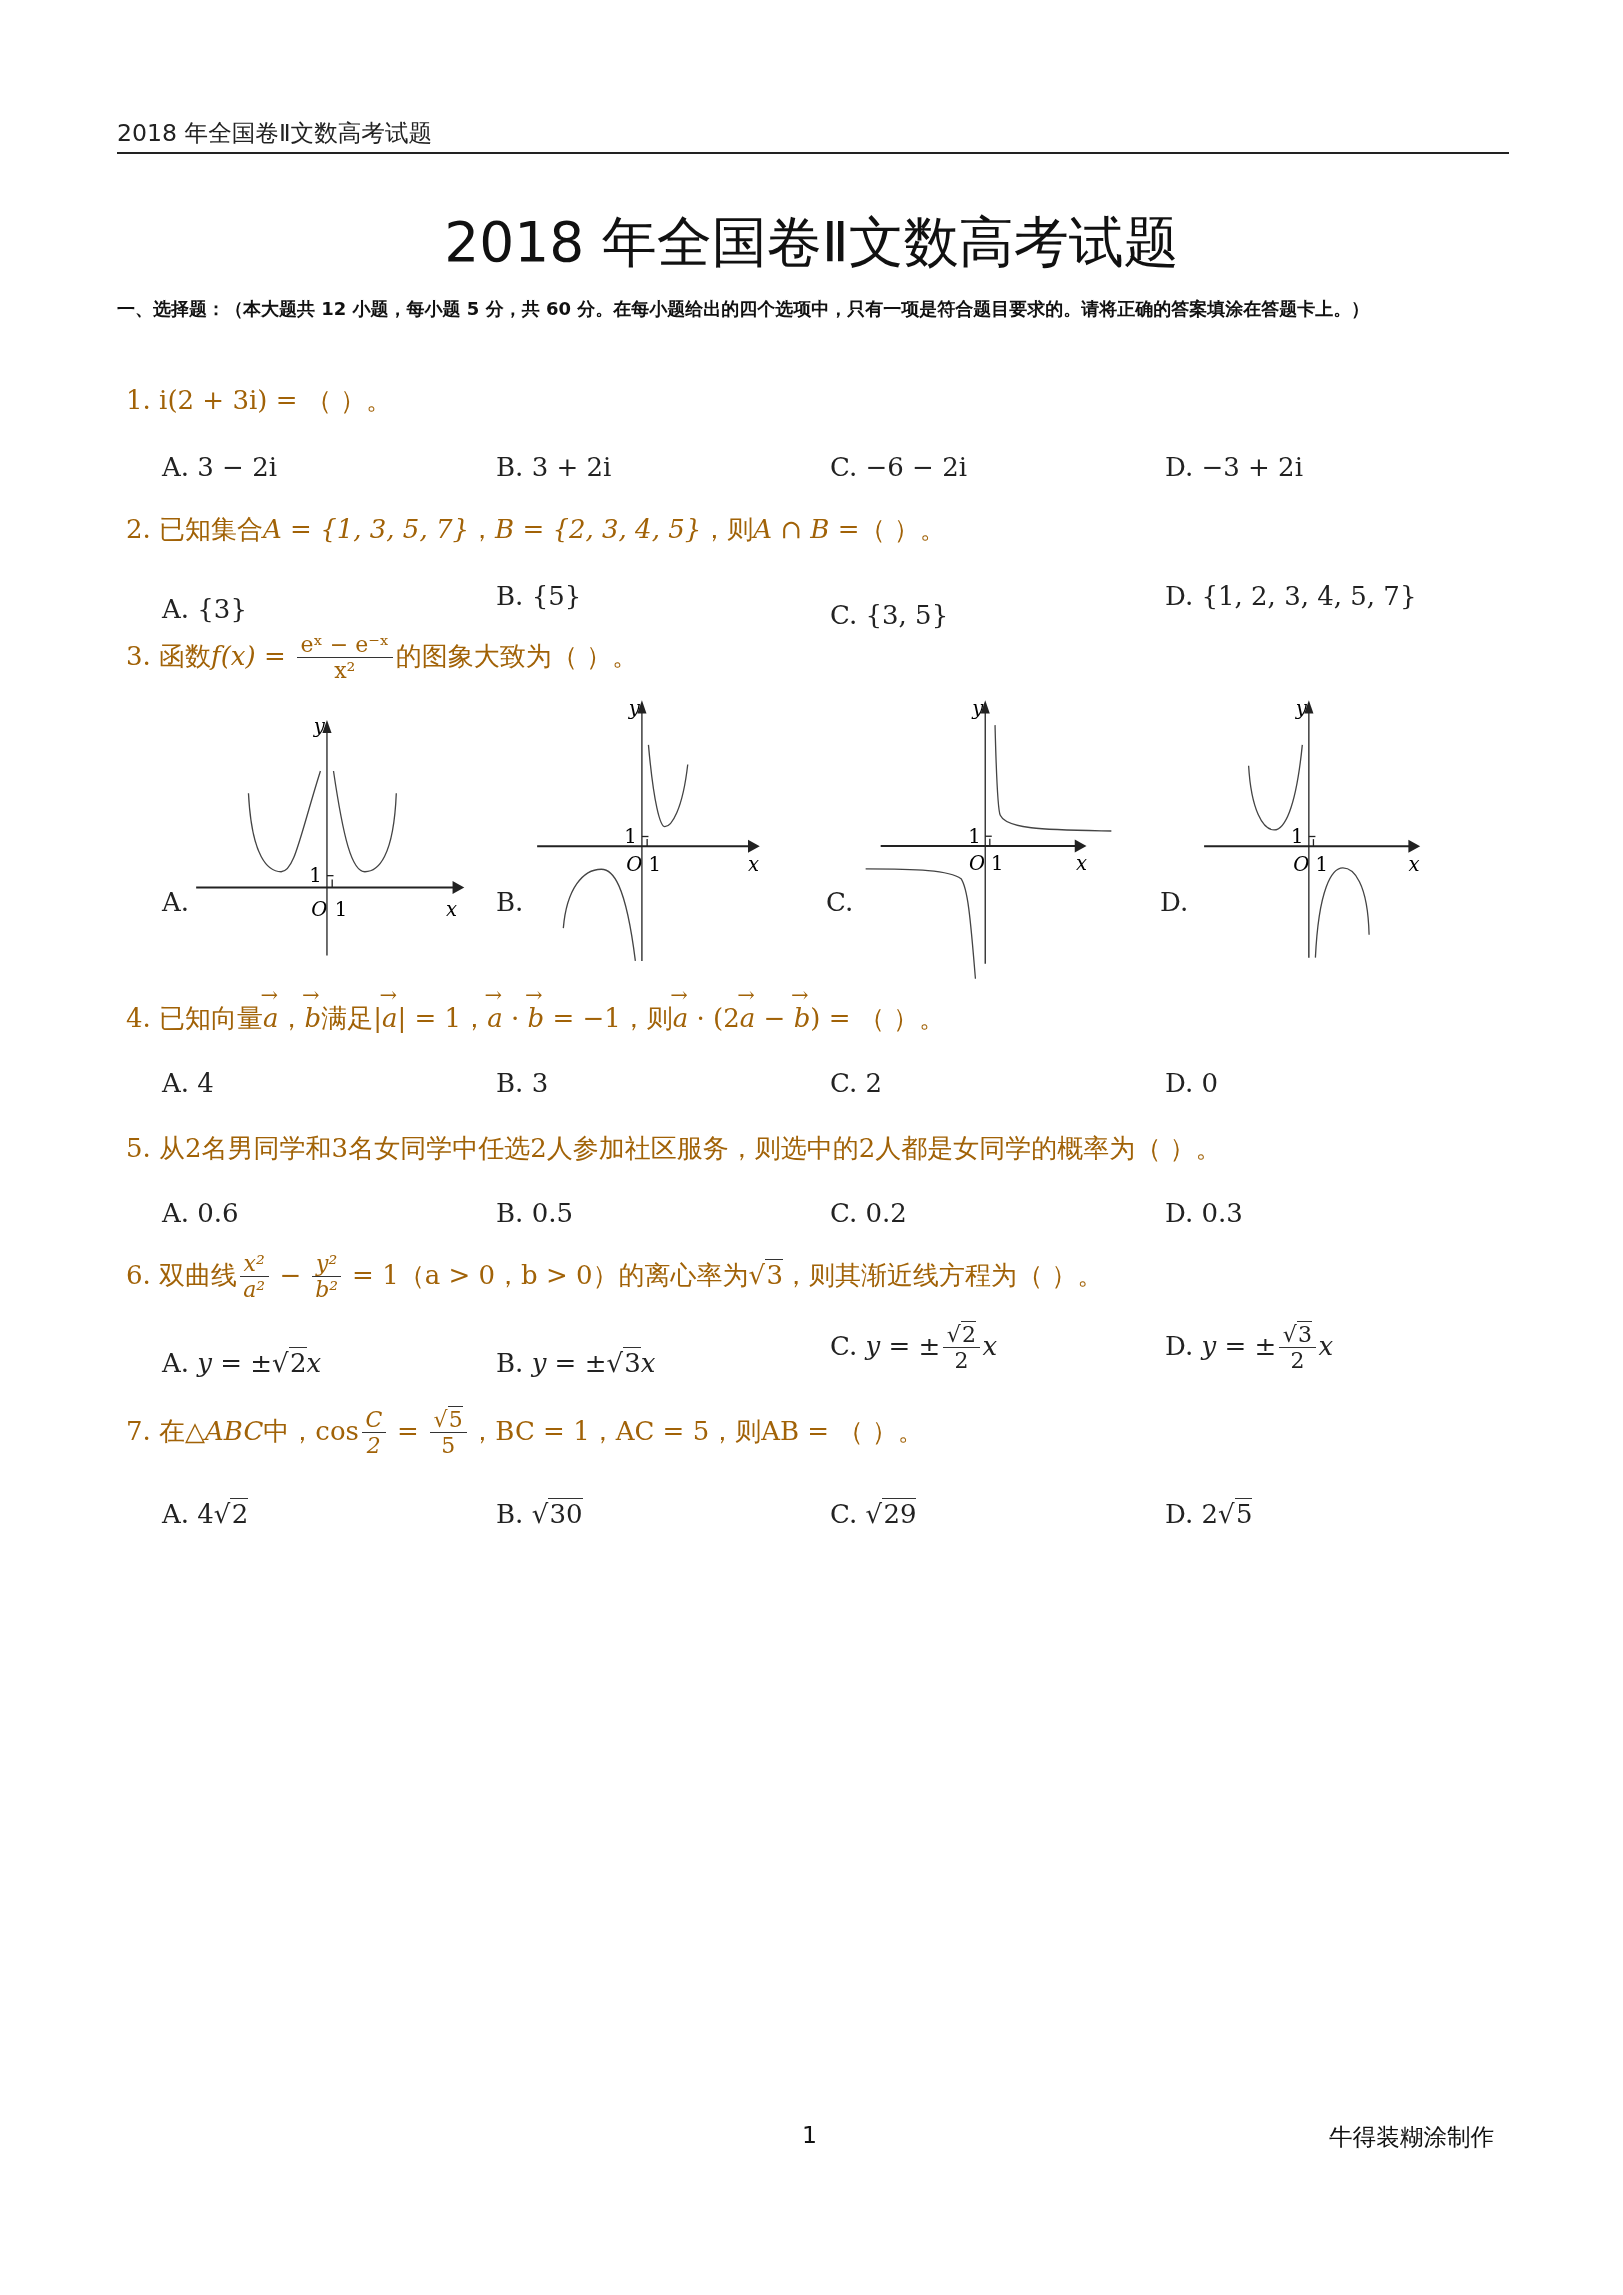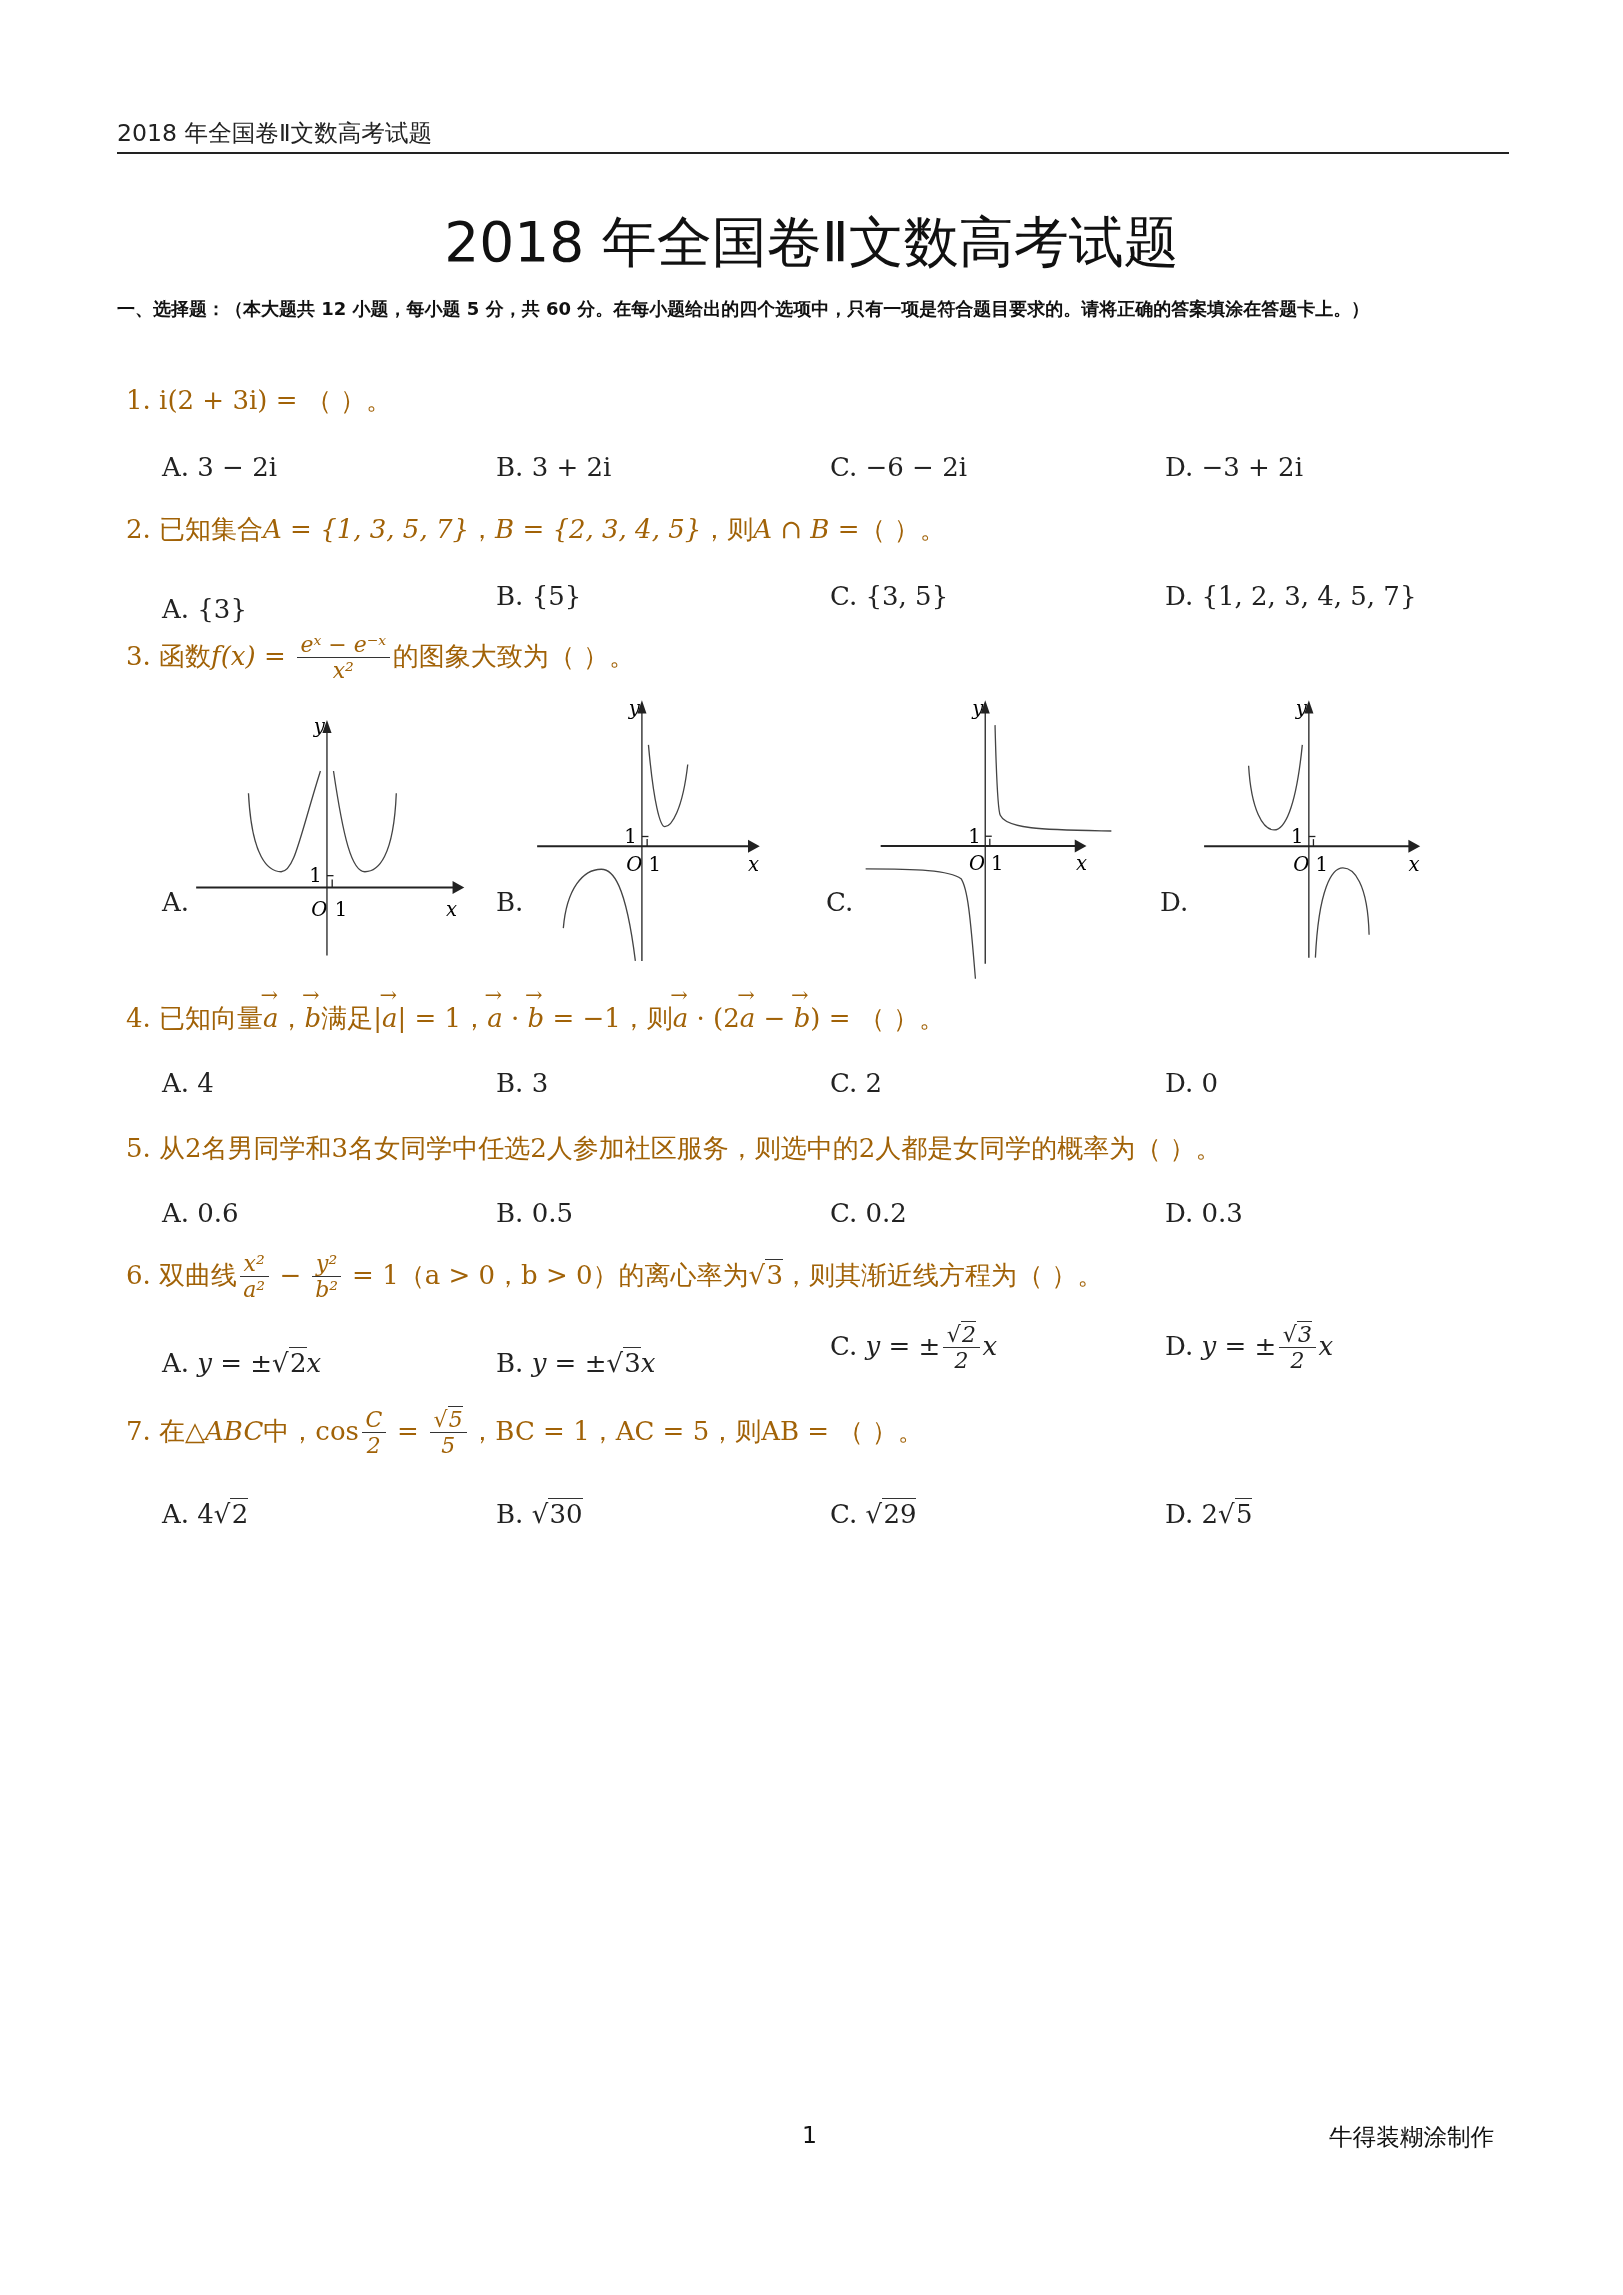--- a/index.html
+++ b/index.html
@@ -5,21 +5,21 @@
   html, body { margin:0; padding:0; background:#ffffff; }
   body { width:1623px; height:2295px; position:relative; overflow:hidden; color:#111; font-family:"DejaVu Serif", serif; }
   .abs { position:absolute; }
   .running-header { left:117px; top:117px; font-size:23.6px; font-family:"DejaVu Sans", sans-serif; color:#222; }
   .header-rule { left:117px; top:152px; width:1392px; height:2px; background:#222; }
   .title { left:0; width:1623px; top:206px; text-align:center; font-size:55px; font-family:"DejaVu Sans", sans-serif; color:#111; }
   .section { left:117px; top:283px; width:1394px; font-size:18px; font-weight:bold; font-family:"DejaVu Sans", sans-serif; line-height:51px; color:#111; }
   .q { left:126px; font-size:26px; font-family:"DejaVu Serif", serif; white-space:nowrap; color:#a16207; }
   .opt { font-size:26px; font-family:"DejaVu Serif", serif; white-space:nowrap; color:#222; }
   .math { font-style:italic; }
-  .frac { display:inline-flex; flex-direction:column; align-items:center; vertical-align:middle; font-size:22px; line-height:1.15; margin:0 2.6px;font-style:italic; }
+  .frac { display:inline-flex; flex-direction:column; align-items:center; vertical-align:middle; font-size:22px; line-height:1.15; margin:0 2.6px; }
   .frac .num { border-bottom:1.3px solid #333; padding:0 3.9px; }
   .sqrt { border-top:1.3px solid #333; padding-left:1.3px; }
   .vec { position:relative; font-style:italic; display:inline-block; }
   .vec::before { content:"→"; position:absolute; top:-19.6px; left:-2.6px; font-size:21px; font-style:normal; }
   .graph { position:absolute; }
   .footer-page { left:802px; top:2121px; font-size:23.6px; font-family:"DejaVu Sans", sans-serif; }
   .footer-credit { left:1329px; top:2121px; font-size:23.6px; font-family:"DejaVu Sans", sans-serif; }
   svg text { font-family:"DejaVu Serif", serif; }
 </style>
 </head>
@@ -40,21 +40,21 @@
 <div class="abs opt" style="left:496px;top:452px;"><span>B.</span> <span>3 + 2i</span></div>
 <div class="abs opt" style="left:830px;top:452px;"><span>C.</span> <span>−6 − 2i</span></div>
 <div class="abs opt" style="left:1165px;top:452px;"><span>D.</span> <span>−3 + 2i</span></div>
 
 <div class="abs q" style="top:512px;">
   <span>2.</span>
   <span>已知集合</span><span class="math">A = {1, 3, 5, 7}</span><span>，</span><span class="math">B = {2, 3, 4, 5}</span><span>，则</span><span class="math">A ∩ B =</span><span>（ ）。</span>
 </div>
 <div class="abs opt" style="left:162px;top:594px;"><span>A.</span> <span>{3}</span></div>
 <div class="abs opt" style="left:496px;top:581px;"><span>B.</span> <span>{5}</span></div>
-<div class="abs opt" style="left:830px;top:581px;"><span>C.</span> <span>{3, 5}</span></div>
+<div class="abs opt" style="left:830px;top:600px;"><span>C.</span> <span>{3, 5}</span></div>
 <div class="abs opt" style="left:1165px;top:581px;"><span>D.</span> <span>{1, 2, 3, 4, 5, 7}</span></div>
 
 <div class="abs q" style="top:632px;">
   <span>3.</span>
   <span>函数</span><span class="math">f(x) =</span>
   <span class="frac">
       <span class="num">eˣ − e⁻ˣ</span>
       <span>x²</span>
     </span><span>的图象大致为（ ）。</span>
 </div>

